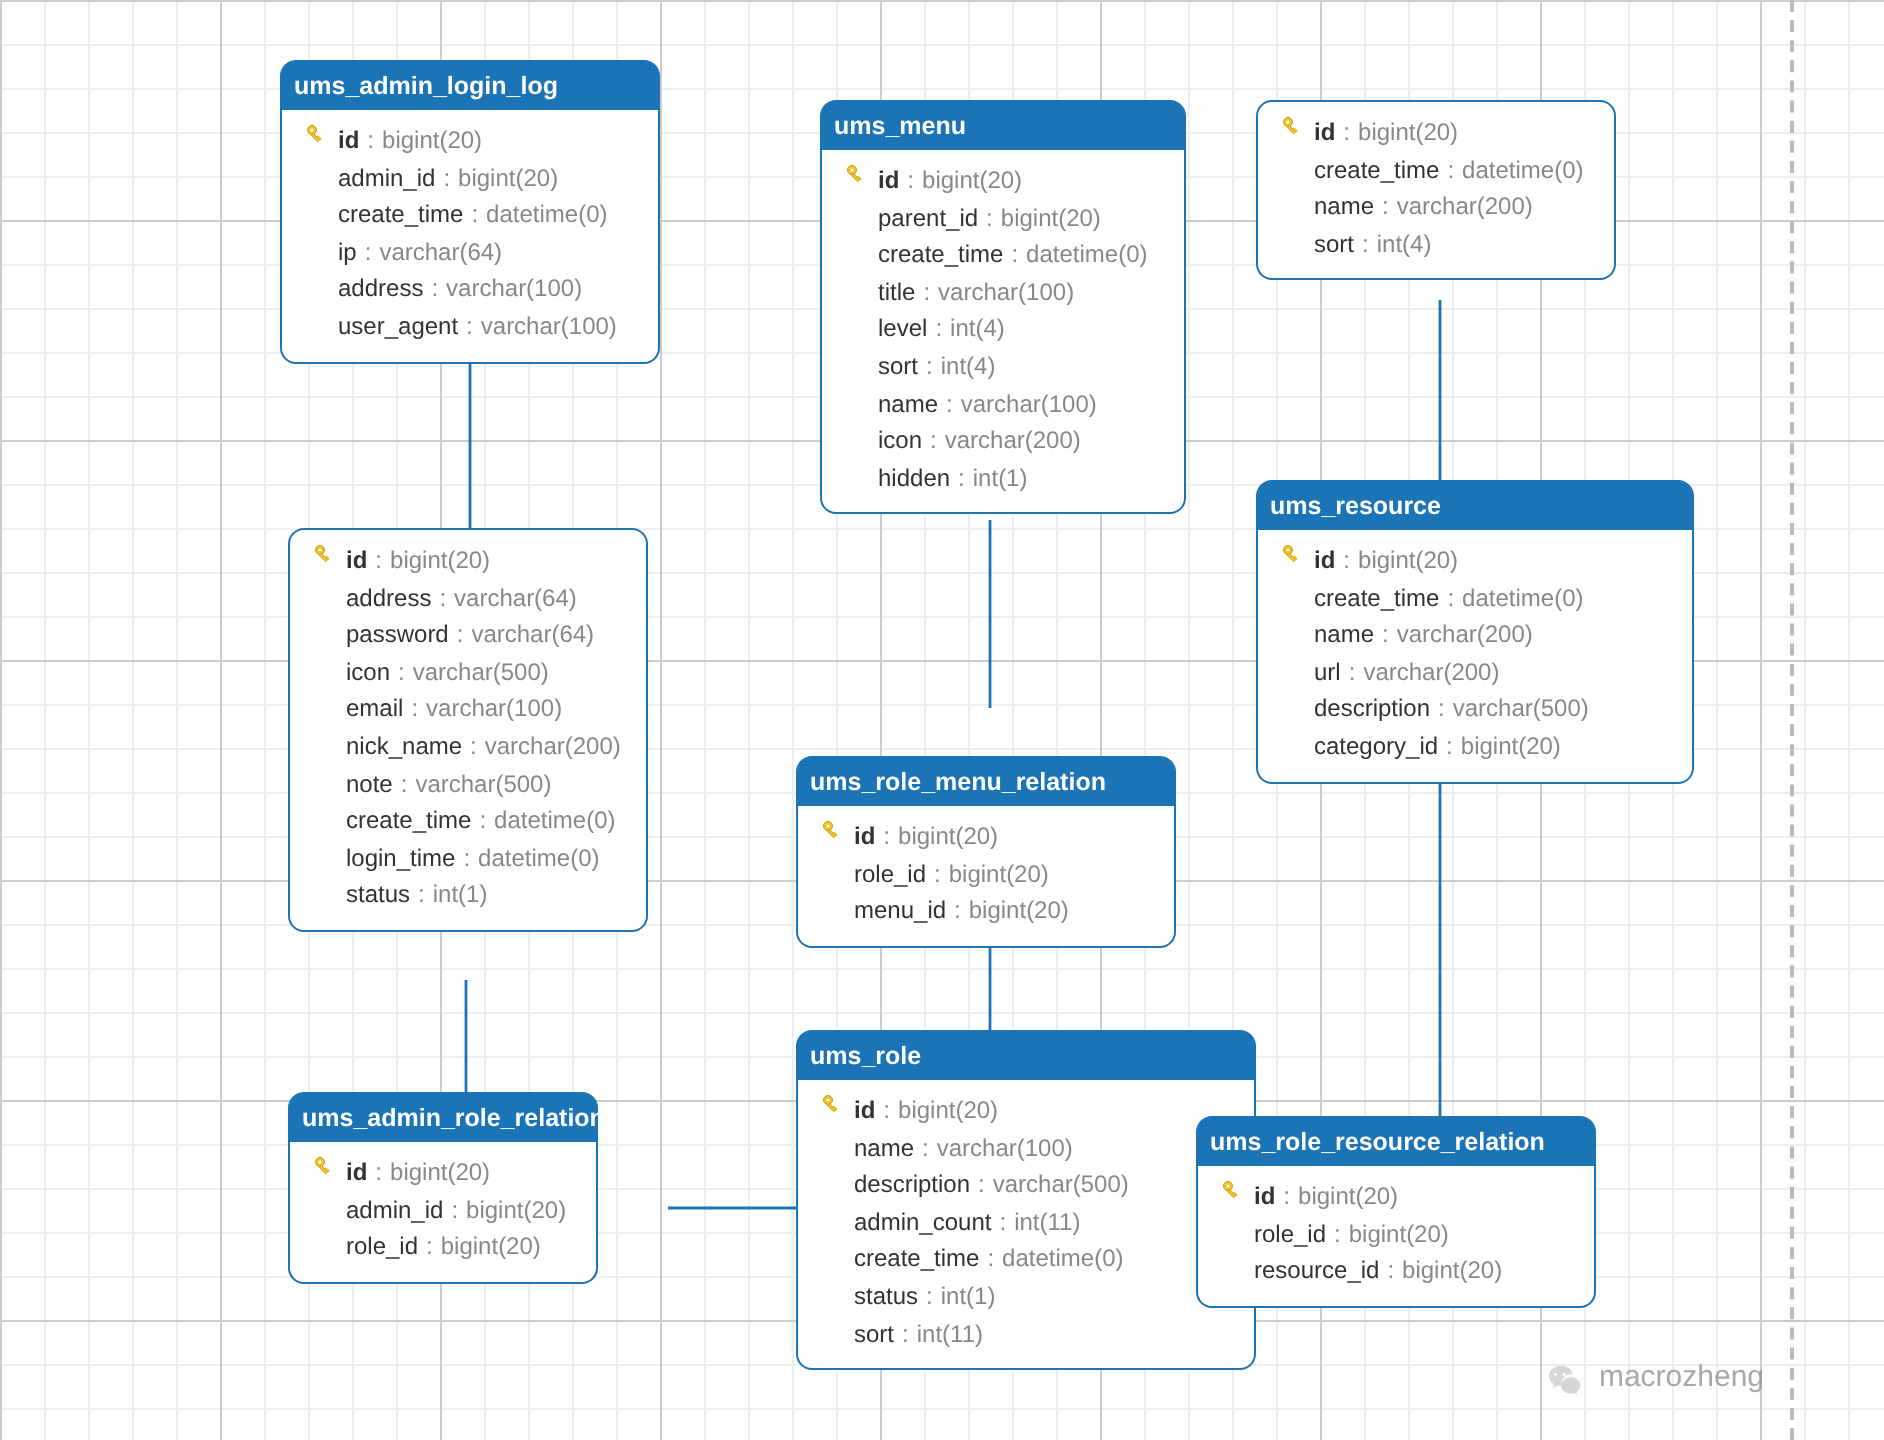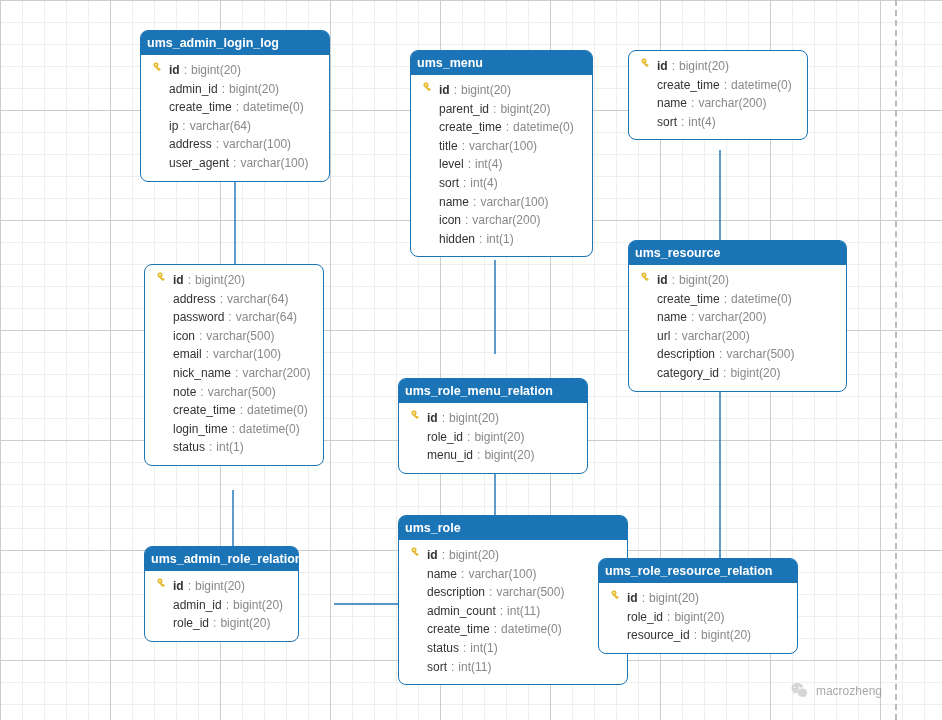--- a/index.html
+++ b/index.html
@@ -88,24 +88,24 @@
     .key-icon {
       width: 12px; height: 12px;
       display: inline-block;
     }
     .watermark {
       position: absolute;
       right: 60px;
       bottom: 18px;
       z-index: 5;
       display: flex;
-      align-items: center;
+      align-items: flex-start;
       gap: 6px;
       color: #999;
-      font-size: 12px;
+      font-size: 15px;
       opacity: 0.85;
       pointer-events: none;
     }
     .wechat-icon {
       width: 22px; height: 22px;
       opacity: 0.7;
     }
   </style>
 </head>
 <body>

